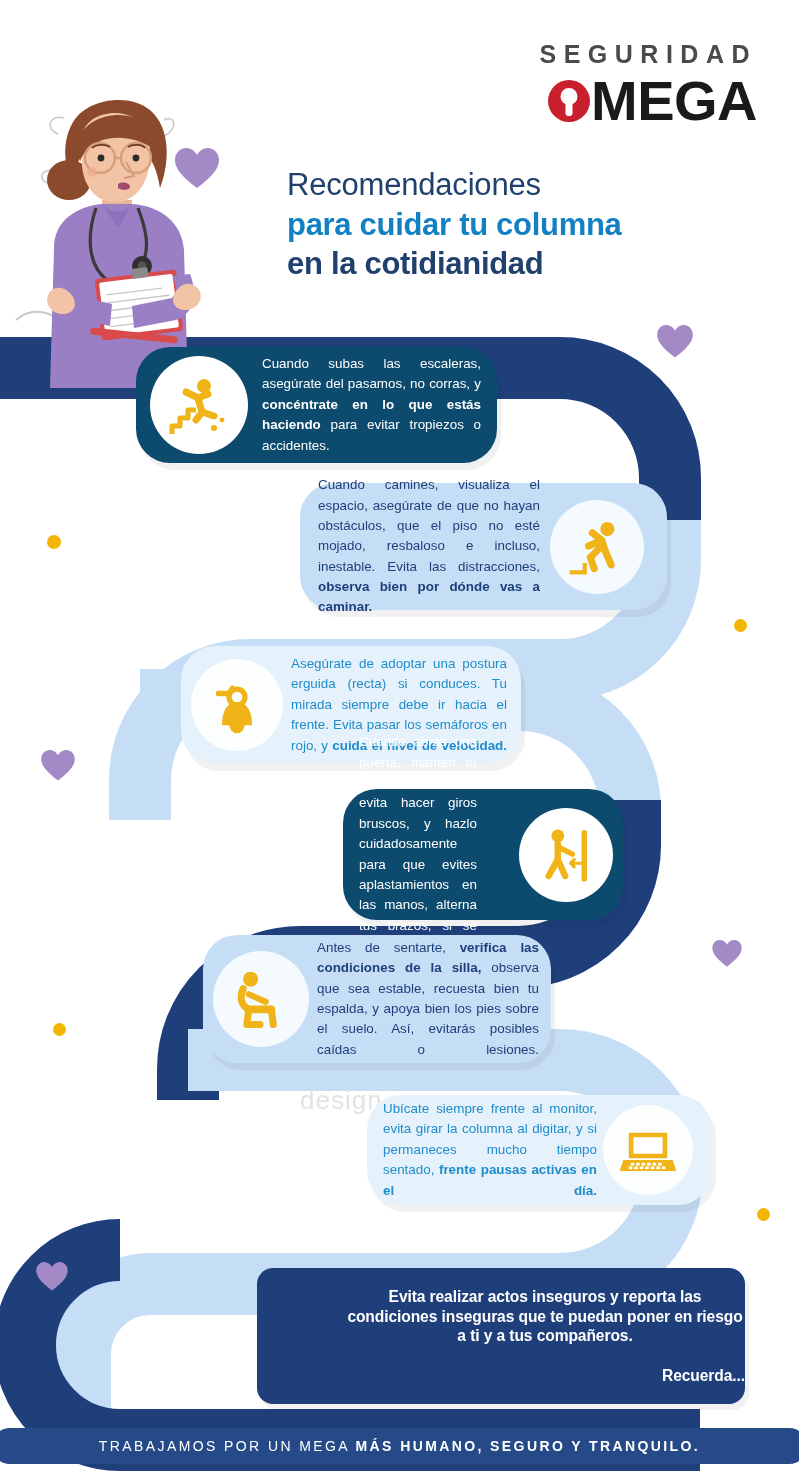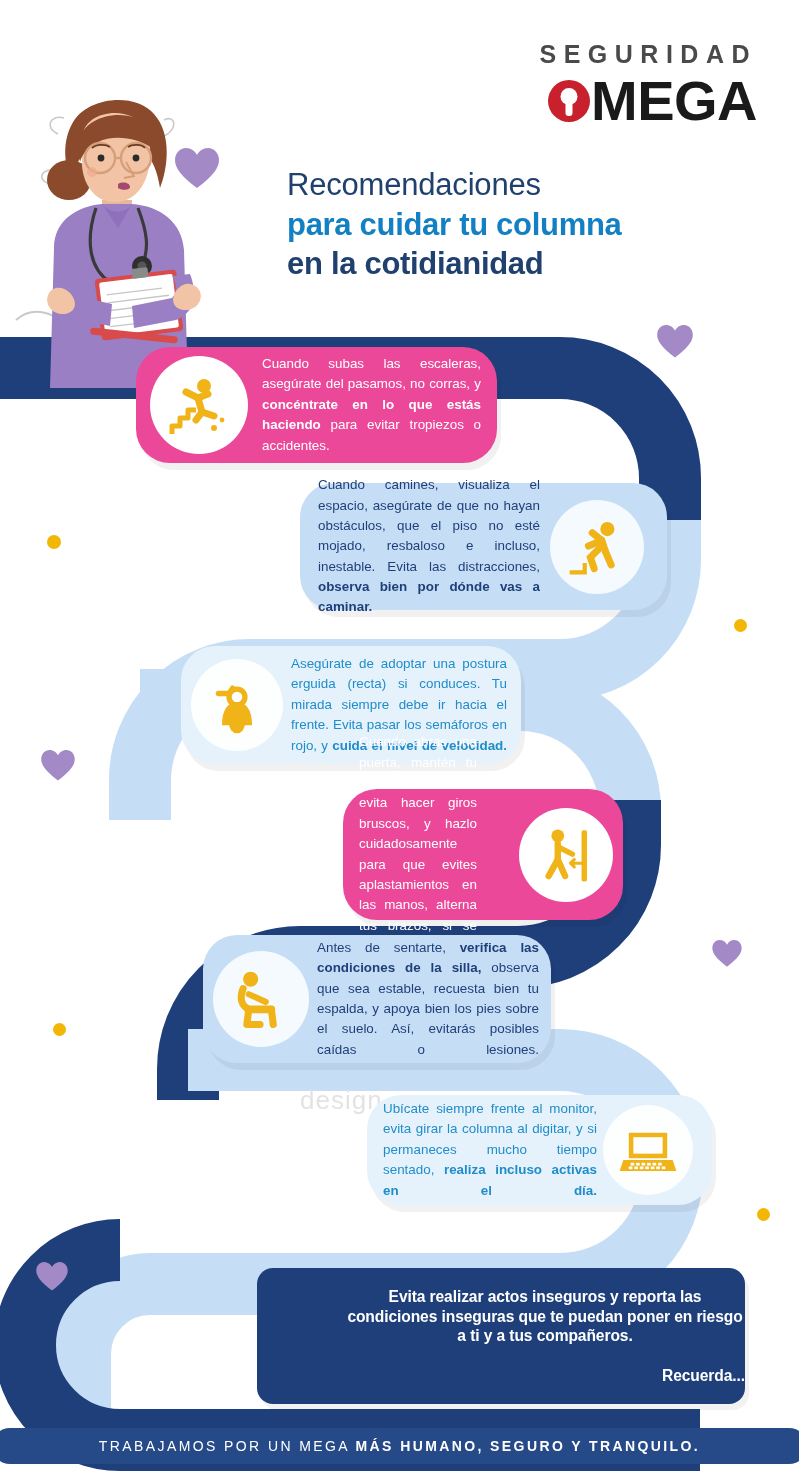--- a/index.html
+++ b/index.html
@@ -65,21 +65,21 @@
   
   .card {
     position: absolute; display: flex; align-items: center;
     border-radius: 34px;
     box-shadow: 4px 7px 0 rgba(0,0,0,0.055);
   }
   .card .txt {
     font-size: 13.4px; line-height: 1.52; text-align: justify;
     text-align-last: justify; hyphens: none;
   }
-  .card.dark { background: #ec4899; }
+  .card.dark { background: #0c4a6e; }
   .card.dark .txt { color: #ffffff; }
   .card.mid  { background: #c6def5; }
   .card.mid .txt { color: #1f3f7b; }
   .card.pale { background: #e6f2fb; }
   .card.pale .txt { color: #1f8ccb; }
 
   .iconcirc {
     flex: 0 0 auto; border-radius: 50%;
     display: flex; align-items: center; justify-content: center;
   }
@@ -303,21 +303,21 @@
         <path d="M22 30 L40 38" fill="none" stroke="#f0b318" stroke-width="6.5" stroke-linecap="round"></path>
       </svg>
     </div>
     <div class="txt" style="margin-left:8px; width:222px;">
       <span>Antes de sentarte, </span><b>verifica las condiciones de la silla,</b><span> observa que sea estable, recuesta bien tu espalda, y apoya bien los pies sobre el suelo. Así, evitarás posibles caídas o lesiones.</span>
     </div>
   </div>
 
   <div class="card pale" style="left:367px; top:1095px; width:345px; height:110px; padding:0 10px 0 16px;">
     <div class="txt" style="width:214px;">
-      <span>Ubícate siempre frente al monitor, evita girar la columna al digitar, y si permaneces mucho tiempo sentado, </span><b>realiza incluso activas en el día.</b>
+      <span>Ubícate siempre frente al monitor, evita girar la columna al digitar, y si permaneces mucho tiempo sentado, </span><b>frente pausas activas en el día.</b>
     </div>
     <div class="iconcirc on-pale" style="width:90px; height:90px; margin-left:6px;">
       <svg width="64" height="64" viewBox="0 0 70 70">
         <path d="M14 16 L56 16 L56 44 L14 44 Z" fill="#f0b318"></path>
         <rect x="19" y="21" width="32" height="18" fill="#ffffff"></rect>
         <path d="M8 46 L62 46 L66 58 L4 58 Z" fill="#f0b318"></path>
         <g fill="#ffffff">
           <rect x="16" y="49" width="4" height="3"></rect>
             <rect x="22" y="49" width="4" height="3"></rect>
           <rect x="28" y="49" width="4" height="3"></rect>

